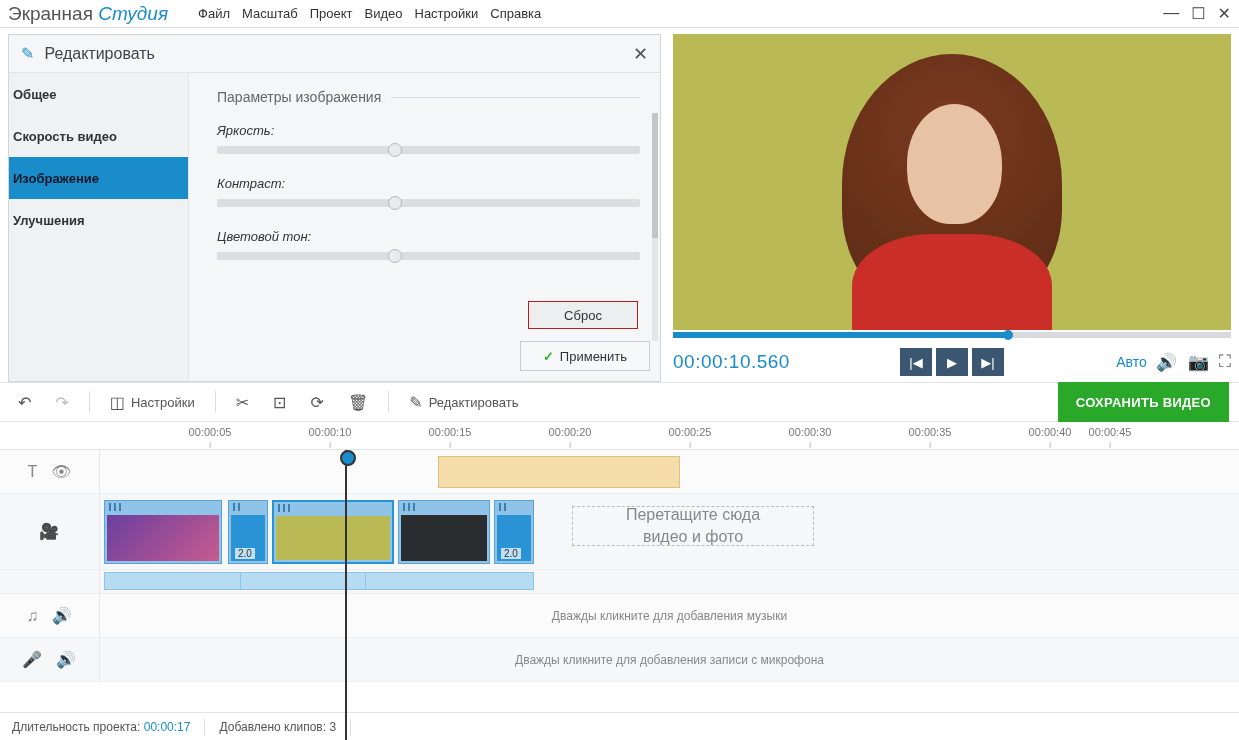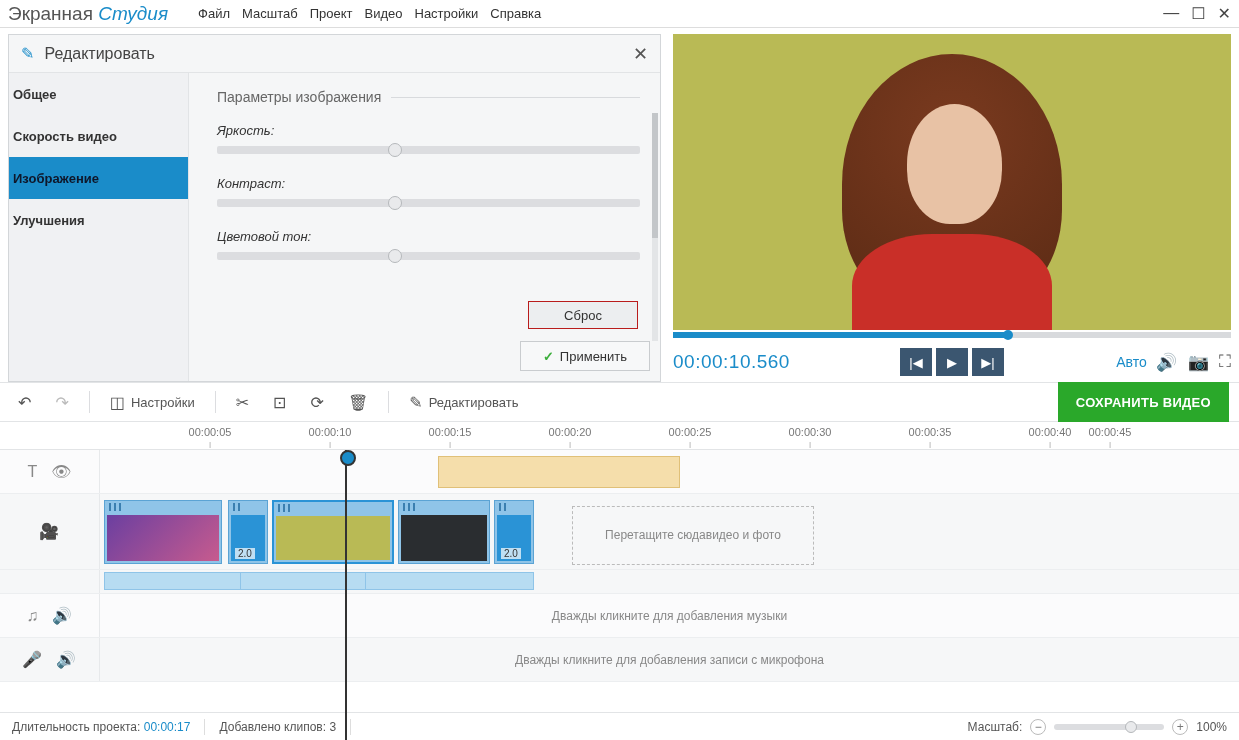--- a/index.html
+++ b/index.html
@@ -85,21 +85,21 @@
 .clip1 { left: 4px; width: 118px; }
 .clip1 .thumb { background: linear-gradient(135deg, #6b3fa0, #c75b8e); }
 .clip2 { left: 128px; width: 40px; }
 .clip2 .thumb { background: #2a93d6; }
 .clip3 { left: 172px; width: 122px; border: 2px solid #2a93d6; }
 .clip3 .thumb { background: #b9ba55; }
 .clip4 { left: 298px; width: 92px; }
 .clip4 .thumb { background: #2a2d30; }
 .clip5 { left: 394px; width: 40px; }
 .clip5 .thumb { background: #2a93d6; }
-.dropzone { position: absolute; left: 472px; top: 12px; height: 59px; width: 242px; border: 1px dashed #bbb; display: flex; align-items: center; justify-content: center; color: #888; font-size: 12px; line-height: 1.4; }
+.dropzone { position: absolute; left: 472px; top: 12px; height: 40px; width: 242px; border: 1px dashed #bbb; display: flex; flex-direction: column; align-items: center; justify-content: center; color: #888; font-size: 16px; line-height: 1.4; }
 .sub-track { height: 24px; background: #f6f7f8; border-bottom: 1px solid #eceef0; }
 .sub-track .track-body div.subclip { position: absolute; top: 2px; height: 18px; background: #b7dcf2; border: 1px solid #8fc4e8; }
 .subclip.s1 { left: 4px; width: 430px; }
 .subclip.s2 { left: 140px; width: 126px; border: 2px solid #5ba3d4; background: #d5ebf8; }
 .hint { color: #888; font-size: 12px; width: 100%; text-align: center; }
 
 .statusbar { position: absolute; left: 0; right: 0; bottom: 0; height: 28px; border-top: 1px solid #e2e4e6; display: flex; align-items: center; padding: 0 12px; font-size: 12px; color: #555; background: #fff; }
 .statusbar .sep { width: 1px; height: 16px; background: #ddd; margin: 0 14px; }
 .zoom { margin-left: auto; display: flex; align-items: center; gap: 8px; }
 .zoom .zslider { width: 110px; height: 6px; background: #dcdde0; position: relative; border-radius: 3px; }
@@ -347,22 +347,13 @@
   </div>
 </div>
 
 <div class="statusbar">
   <span>Длительность проекта:</span>&nbsp;
   <span style="color:#1a8cc9">00:00:17</span>
   <div class="sep"></div>
   <span>Добавлено клипов:</span>&nbsp;
   <span>3</span>
   <div class="sep"></div>
-  <div class="zoom">
-    <span>Масштаб:</span>
-    <span class="zbtn">−</span>
-    <div class="zslider">
-        <div class="zt"></div>
-      </div>
-    <span class="zbtn">+</span>
-    <span>100%</span>
-  </div>
 </div>
 
 </body></html>

